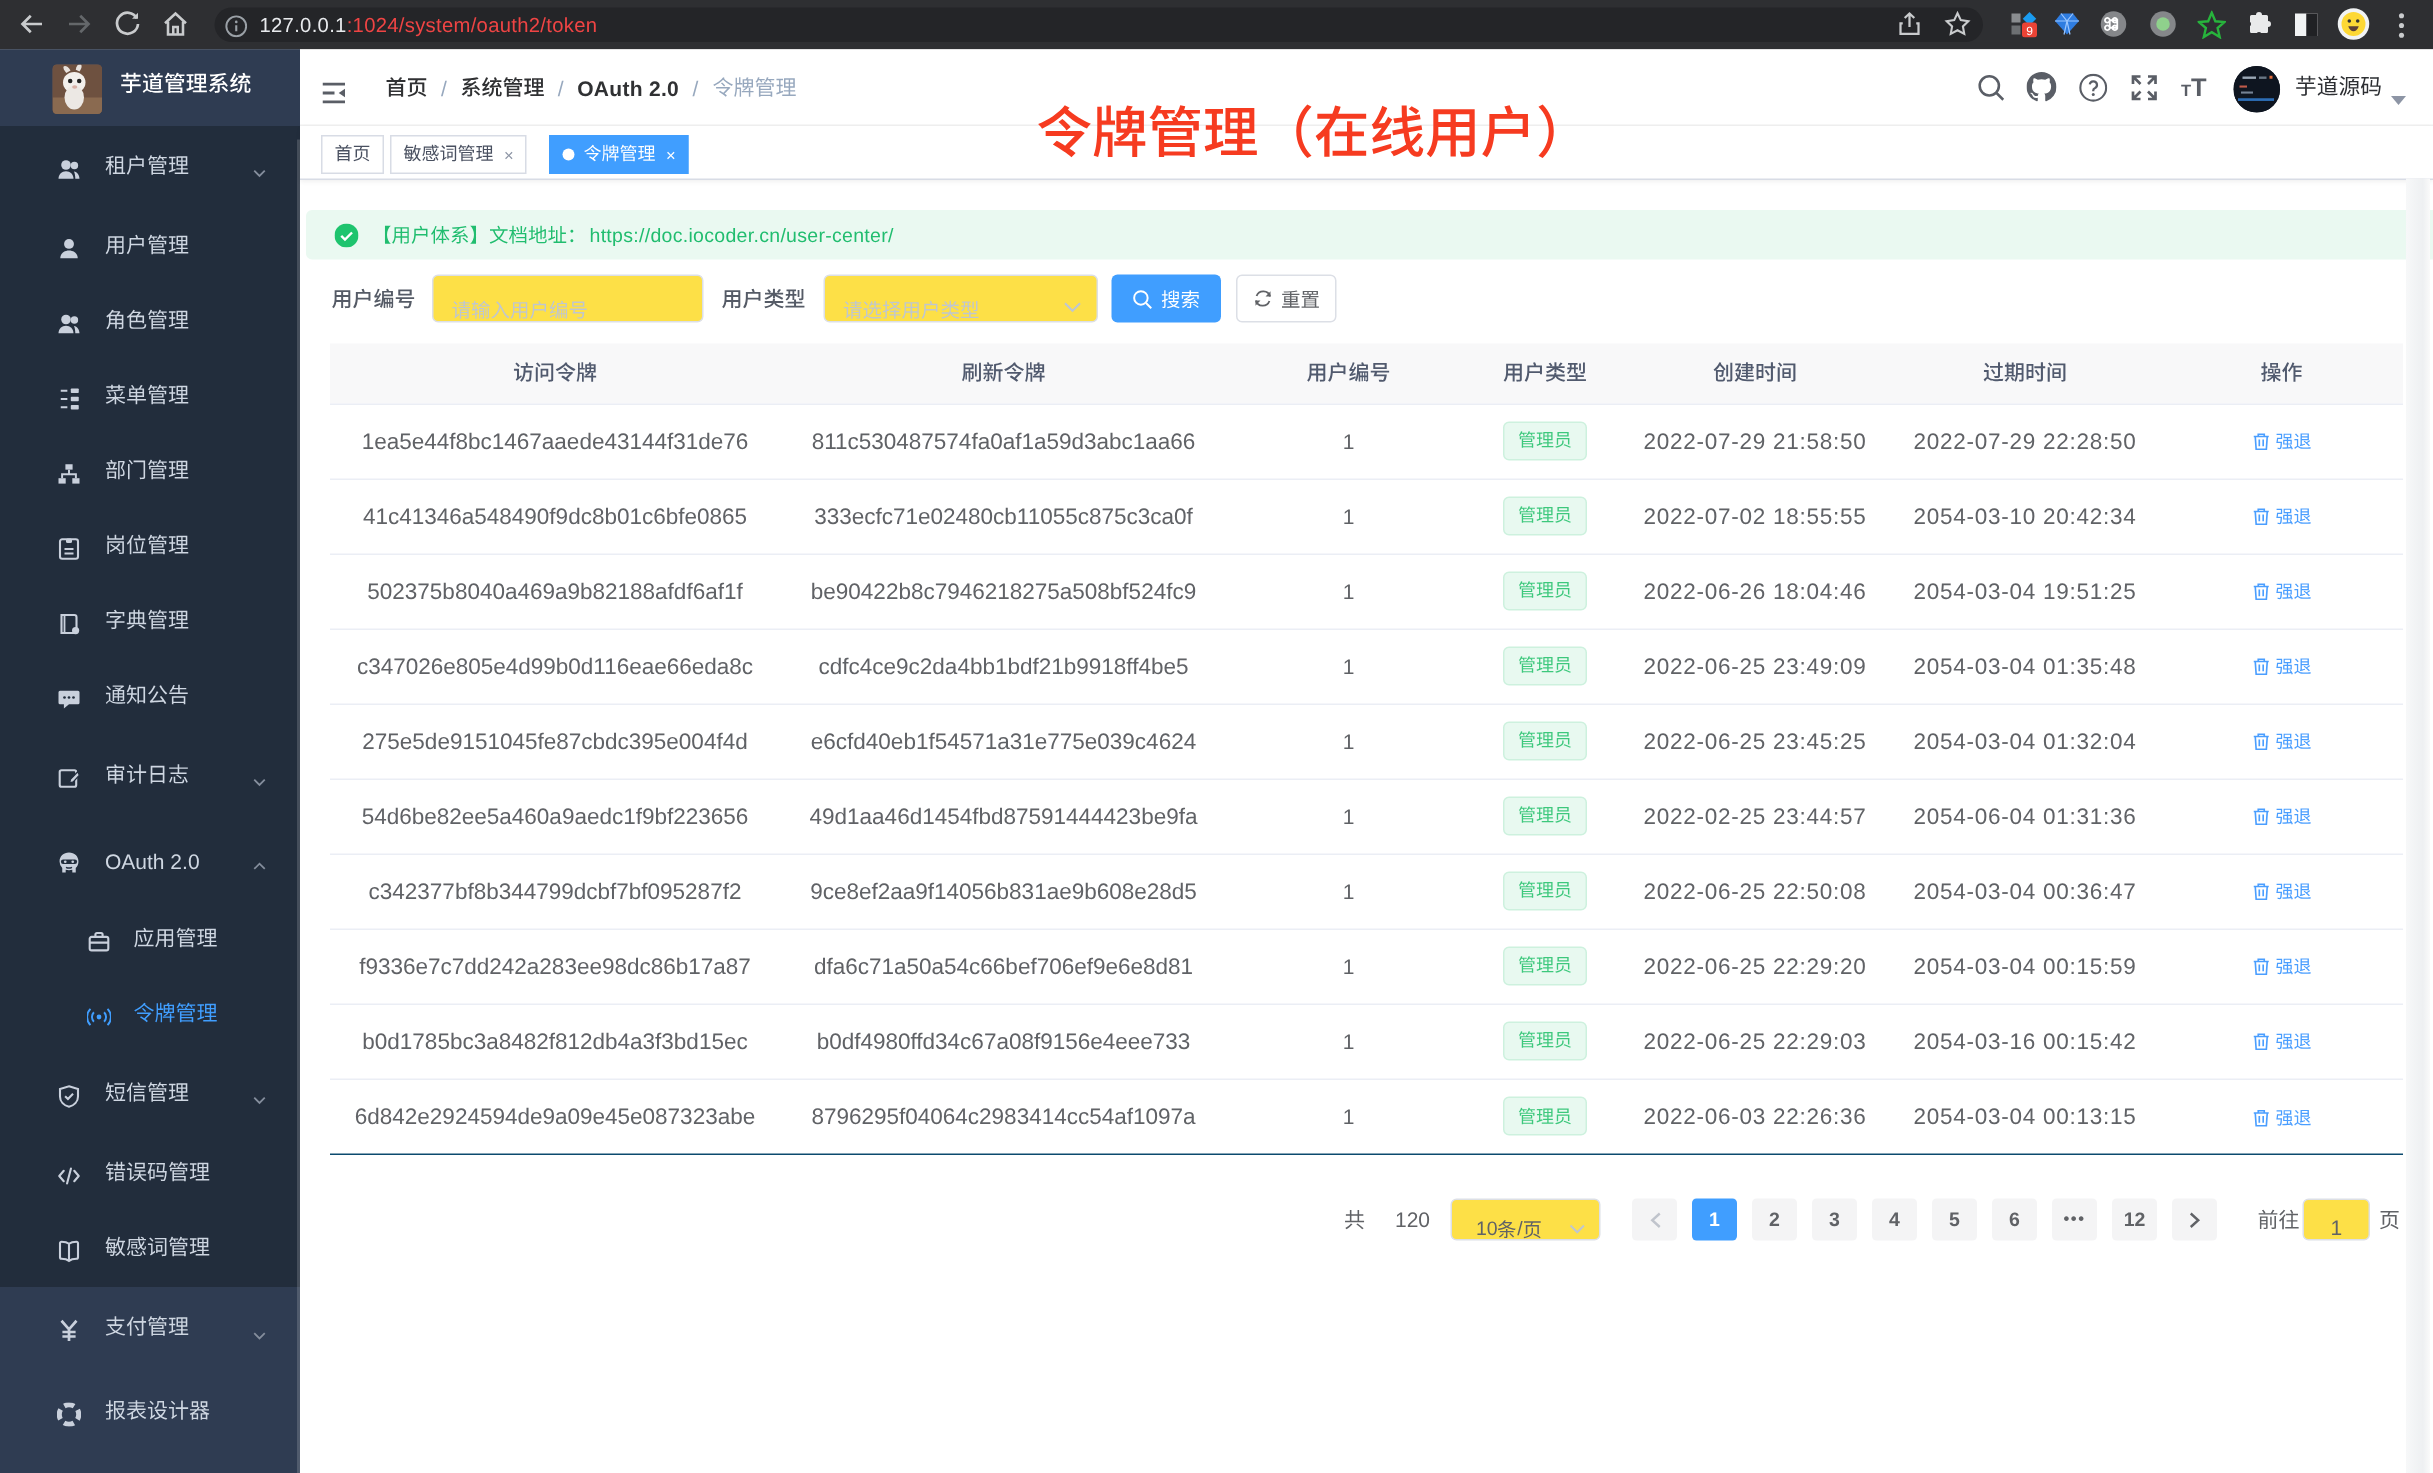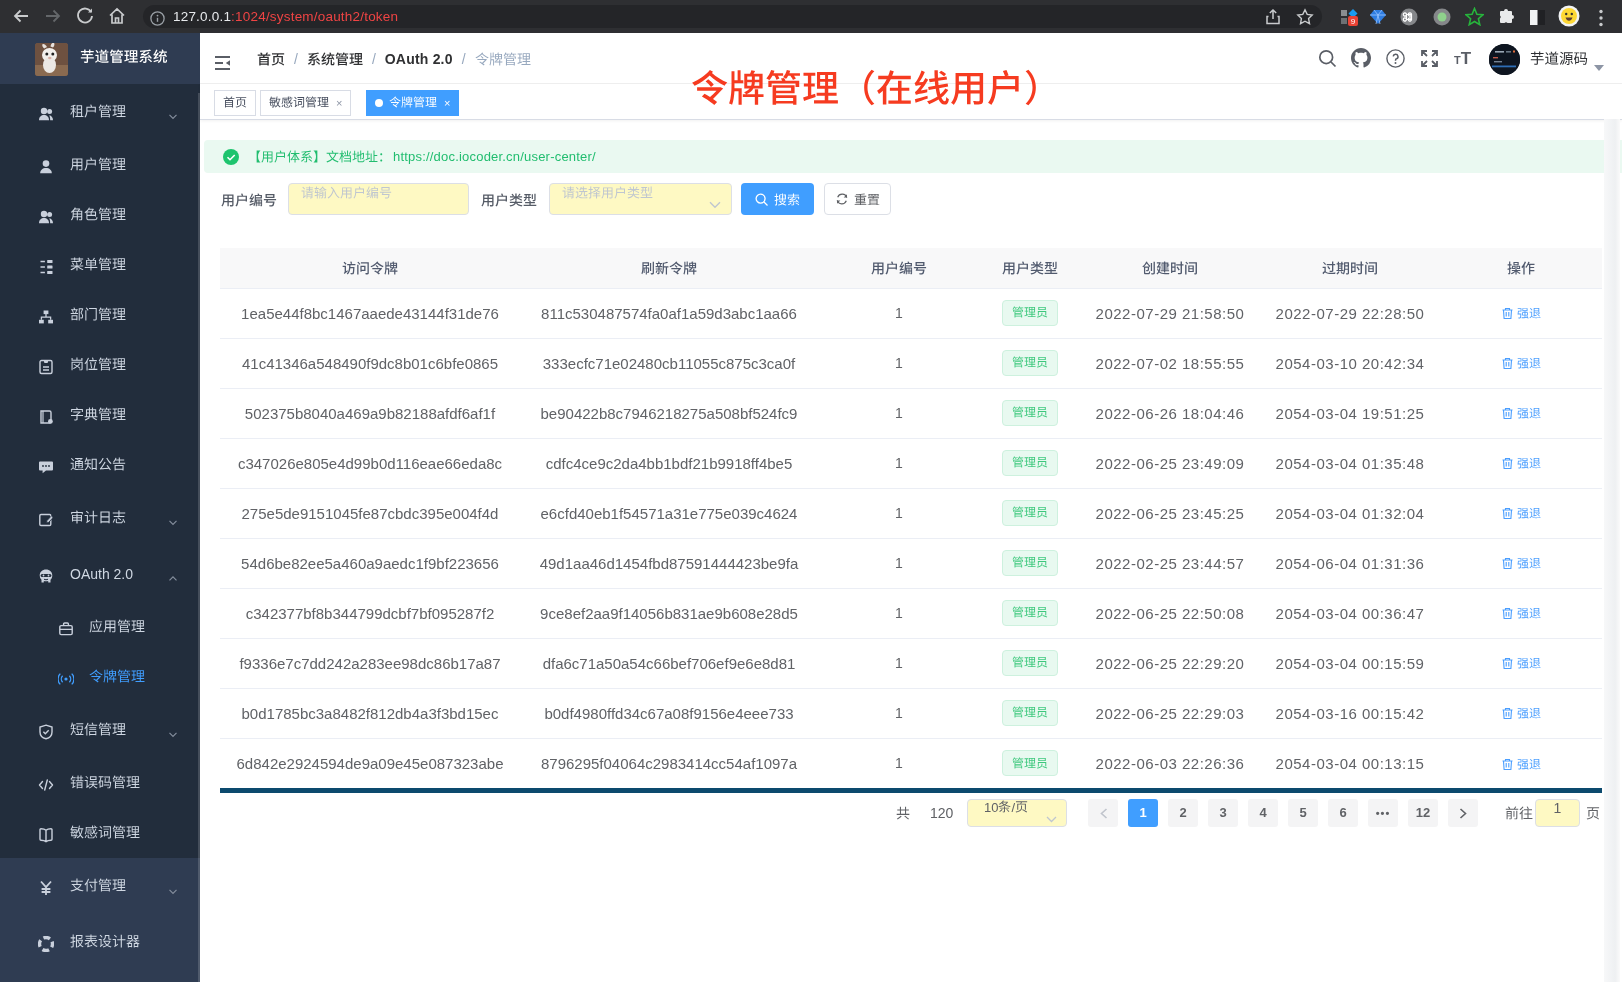--- a/index.html
+++ b/index.html
@@ -12,23 +12,23 @@
 .curl{font-size:13.5px;letter-spacing:0.2px}
 #sidebar{position:absolute;left:0;top:33px;width:200px;height:949px;background:#2f3c52}
 #slogo{position:absolute;left:0;top:0;width:200px;height:51px;background:#2f3c52}
 #smenu{position:absolute;left:0;top:51px;width:200px;height:774px;background:#222d3c}
 .mi{position:absolute;left:0;width:200px}
 #main{position:absolute;left:200px;top:33px;width:1422px;height:949px;background:#fff}
 #navbar{position:absolute;left:0;top:0;width:1422px;height:51px;background:#fff;border-bottom:1px solid #f0f0f0}
 #tagsbar{position:absolute;left:0;top:51px;width:1422px;height:36px;background:#fff;border-bottom:1px solid #d8dce5;box-shadow:0 1px 3px rgba(0,0,0,.06)}
 .tag-item{position:absolute;top:6px;height:26px;line-height:25px;border:1px solid #d8dce5;background:#fff;color:#495060;font-size:12px;padding:0 8px;white-space:nowrap}
 .alert{position:absolute;left:4px;top:107px;width:1474px;height:33px;background:#eaf9f1;border-radius:4px;color:#21bd6f;font-size:13px;display:flex;align-items:center}
-.inp{position:absolute;height:32px;border:1px solid #dcdfe6;border-radius:4px;background:#fef9c3;display:flex;align-items:flex-start;color:#bfc6d0;font-size:14px}
+.inp{position:absolute;height:32px;border:1px solid #dcdfe6;border-radius:4px;background:#fde047;display:flex;align-items:flex-end;color:#bfc6d0;font-size:14px}
 .btn{position:absolute;height:32px;border-radius:4px;font-size:14px;display:flex;align-items:center;justify-content:center}
-#table{position:absolute;left:20px;top:215px;width:1382px;border-bottom:5px solid #0c4a6e}
+#table{position:absolute;left:20px;top:196px;width:1382px;border-bottom:1px solid #0c4a6e}
 table{border-collapse:collapse;width:1382px;table-layout:fixed}
 th{height:40px;background:#f8f8f9;color:#515a6e;font-weight:normal}
 td{height:50px;border-top:1px solid #ebeef5;text-align:center;color:#606266;font-size:14px}
 .dt{font-size:15px;letter-spacing:0.5px}
 .tkn{font-size:15px}
 .tag-ok{display:inline-block;height:26px;line-height:24px;padding:0 9px;background:#e8f9f0;border:1px solid #cdf1de;border-radius:4px;color:#3dc87c;font-size:12px}
 .kick{color:#4a9eff;font-size:12px;white-space:nowrap}
 .pgbtn{display:inline-block;min-width:30px;height:28px;line-height:28px;text-align:center;background:#f4f4f5;border-radius:3px;color:#606266;font-size:13px;font-weight:bold}
 </style></head><body>
 <div id="chrome">

